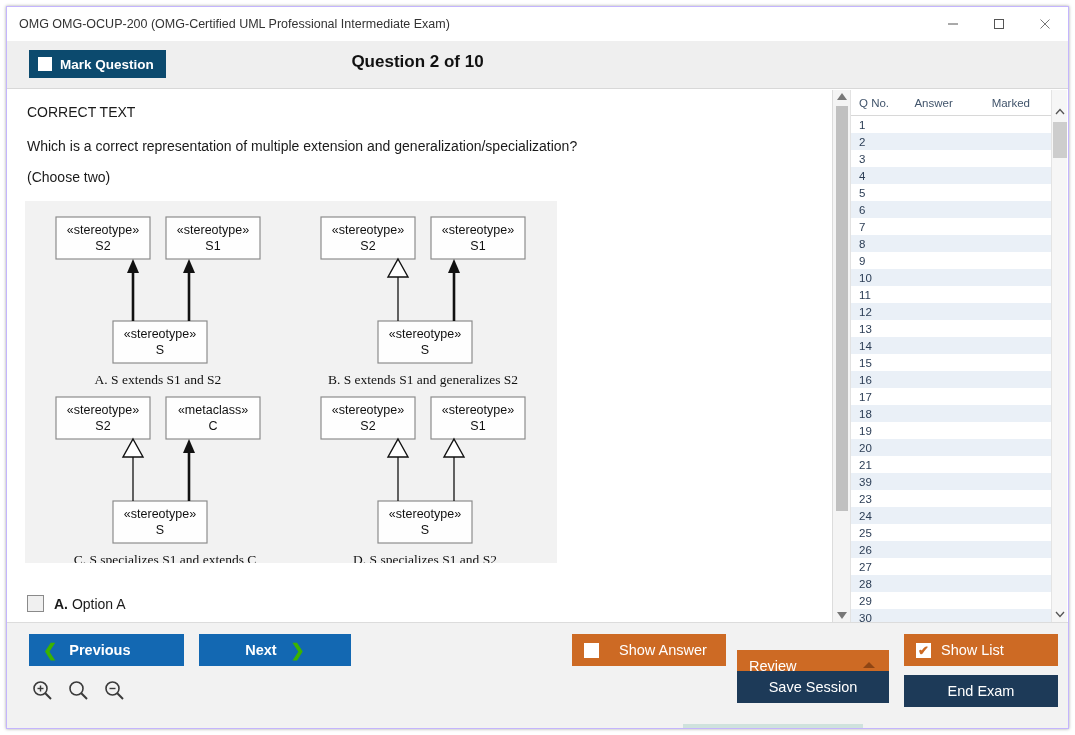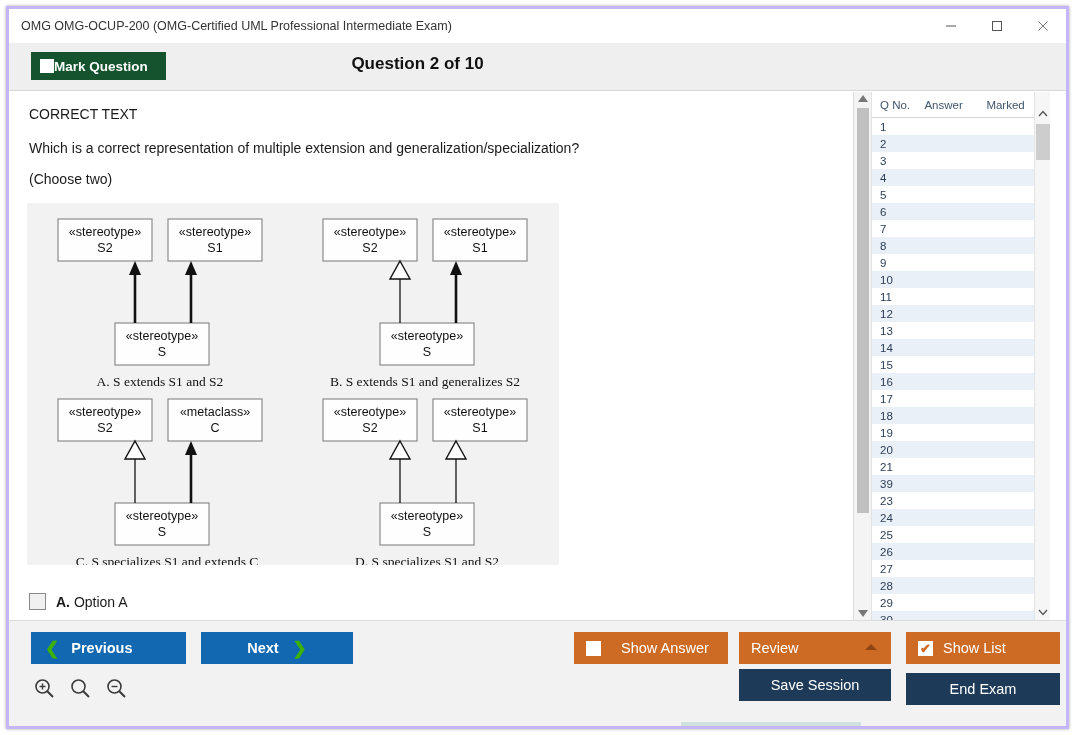--- a/index.html
+++ b/index.html
@@ -9,21 +9,21 @@
     background: #ffffff;
     font-family: "Liberation Sans", sans-serif;
     overflow: hidden;
   }
 
   #app {
     position: absolute;
     left: 6px; top: 6px;
     width: 1063px; height: 723px;
     background: #ffffff;
-    border: 3px solid #c4b5fd;
+    border: 1px solid #c4b5fd;
     box-shadow: 0 0 3px rgba(0,0,0,.35);
     overflow: hidden;
   }
 
   
   .titlebar {
     position: absolute; left:0; top:0; right:0; height: 34px;
     background: #ffffff;
     display: flex; align-items: center;
   }
@@ -39,24 +39,24 @@
   .wbtn svg { display: block; }
 
   
   .header {
     position: absolute; left:0; top:34px; right:0; height: 48px;
     background: #efefef;
     border-bottom: 1px solid #d8d8d8;
   }
   .mark-btn {
     position: absolute; left: 22px; top: 9px;
-    height: 28px; padding: 0 18px 0 9px;
-    background: #14532d; color: #ffffff;
+    height: 28px; padding: 0 12px 0 9px;
+    background: #0c4a6e; color: #ffffff;
     font-size: 13.5px; font-weight: bold;
-    display: flex; align-items: center; 
+    display: flex; align-items: center; gap: 8px;
     cursor: pointer; border: none;
   }
   .mark-box {
     width: 14px; height: 14px; background: #ffffff;
     display: inline-block; flex: 0 0 auto;
   }
   .qtitle {
     position: absolute; left: 0; right: 0; top: 11px;
     text-align: center; font-size: 17px; font-weight: bold; color: #111;
     pointer-events: none;
@@ -91,22 +91,22 @@
   .opt-row { display: flex; align-items: center; gap: 10px; }
   .opt-box {
     width: 17px; height: 17px; background: #f0f0f0;
     border: 1px solid #8a8a8a; flex: 0 0 auto; cursor: pointer;
   }
   .opt-label { font-size: 14px; color: #1a1a1a; }
   .opt-label b { font-weight: bold; }
 
   
   .listpanel {
-    position: absolute; right: 16px; top: 83px;
-    width: 197px; bottom: 106px;
+    position: absolute; right: 1px; top: 83px;
+    width: 235px; bottom: 106px;
     background: #ffffff;
     border-left: 1px solid #dcdcdc;
     display: flex;
   }
 
   
   .lscroll {
     width: 18px; background: #f4f4f4;
     border-right: 1px solid #e2e2e2;
     position: relative; flex: 0 0 auto; cursor: pointer;
@@ -183,21 +183,21 @@
     background: #cd6a24; padding-left: 12px; gap: 20px;
     font-weight: normal; font-size: 14.5px;
   }
   .cb-white {
     width: 15px; height: 15px; background: #ffffff; flex: 0 0 auto;
     display: flex; align-items: center; justify-content: center;
   }
   .cb-white .tick { color: #cd6a24; font-size: 13px; line-height: 1; font-weight: bold; }
 
   .btn-review {
-    left: 730px; top: 11px; width: 152px; height: 32px;
+    left: 730px; top: 27px; width: 152px; height: 32px;
     background: #cd6a24; padding-left: 12px;
     font-weight: normal;
   }
   .btn-review .caret {
     position: absolute; right: 14px; top: 12px;
     width: 0; height: 0;
     border-left: 6px solid transparent; border-right: 6px solid transparent;
     border-bottom: 6px solid #8e4514;
   }
   .btn-showlist {

